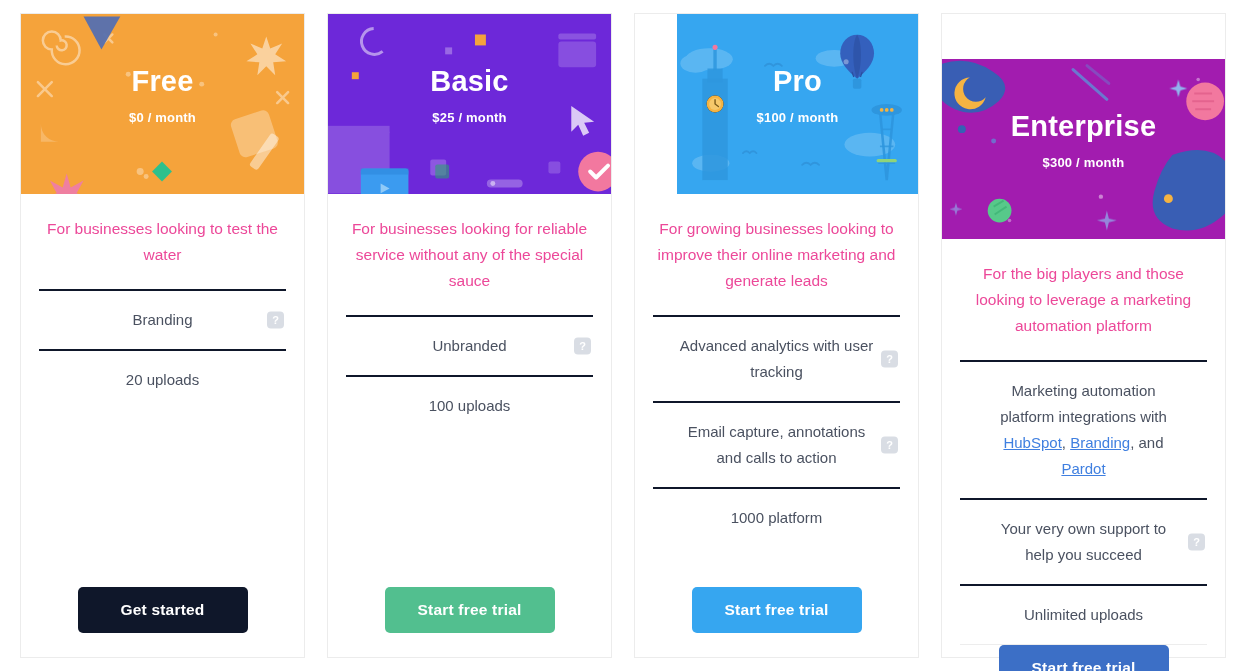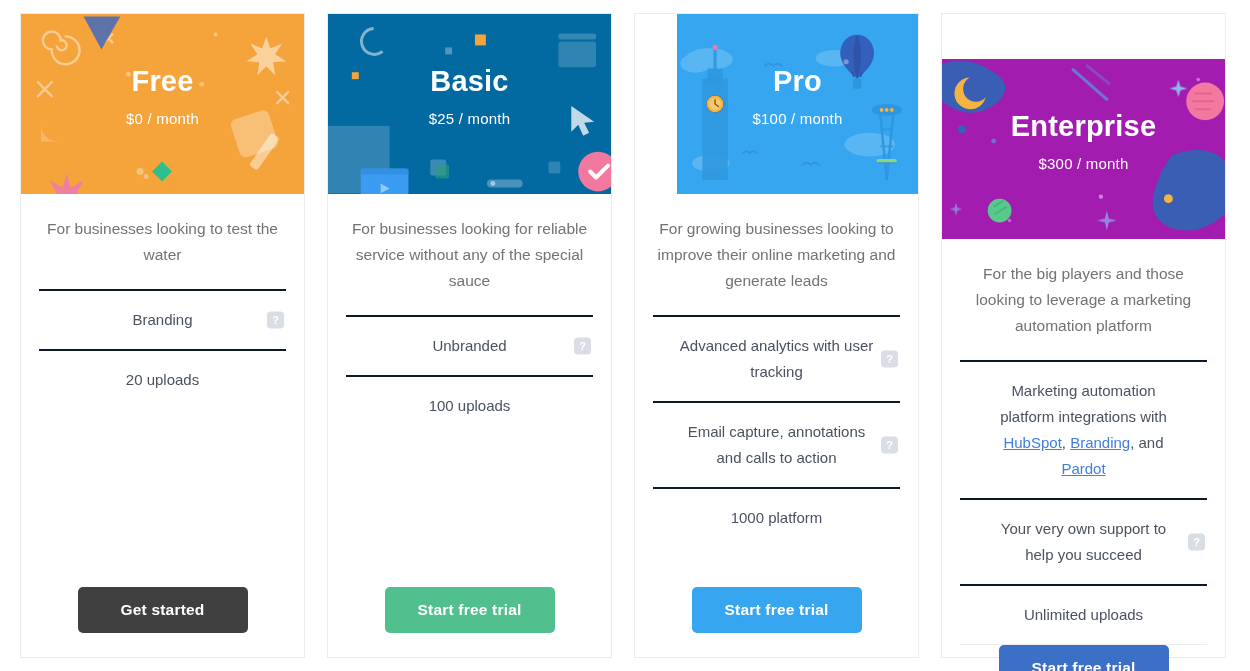--- a/index.html
+++ b/index.html
@@ -48,36 +48,36 @@
   }
   .plan-name {
     color: #ffffff;
     font-size: 29px;
     font-weight: bold;
     letter-spacing: 0.2px;
     line-height: 1.1;
   }
   .plan-price {
     color: #ffffff;
-    font-size: 15px;
-    font-weight: normal;
+    font-size: 13px;
+    font-weight: bold;
     margin-top: 12px;
     letter-spacing: 0.2px;
   }
   
   .card-body {
     flex: 1 1 auto;
     display: flex;
     flex-direction: column;
     padding: 0 18px;
     position: relative;
   }
   .tagline {
     text-align: center;
-    color: #737373;
+    color: #ec4899;
     font-size: 15.5px;
     line-height: 26px;
     padding: 22px 4px 0 4px;
   }
   .features { margin-top: 21px; }
   .feature {
     position: relative;
     border-top: 2px solid #0f172a;
     padding: 16px 4px 16px 4px;
     min-height: 54px;
@@ -179,26 +179,26 @@
         <div class="feature">
           <span class="feature-text">Branding</span>
           <span class="help-badge">?</span>
         </div>
         <div class="feature">
           <span class="feature-text">20 uploads</span>
         </div>
       </div>
     </div>
     <div class="card-footer">
-      <button class="cta" style="background:#404040;">Get started</button>
+      <button class="cta" style="background:#0f172a;">Get started</button>
     </div>
   </div>
 
   <div class="card">
-    <div class="card-header" style="background:#0369a1;">
+    <div class="card-header" style="background:#6d28d9;">
       <svg class="art" viewBox="0 0 285 180">
         <path d="M46 14 a13 13 0 1 0 9 23" fill="none" stroke="#ffffff" stroke-width="3" opacity="0.5"></path>
         <rect x="148" y="20" width="11" height="11" fill="#f5a33b"></rect>
         <rect x="24" y="58" width="7" height="7" fill="#f5a33b"></rect>
         <g opacity="0.2" fill="#ffffff">
           <rect x="232" y="19" width="38" height="6" rx="2"></rect>
         </g>
         <rect x="232" y="27" width="38" height="26" rx="3" fill="#ffffff" opacity="0.18"></rect>
         <g opacity="0.18" fill="#ffffff">
           <rect x="0" y="118" width="62" height="62"></rect>

